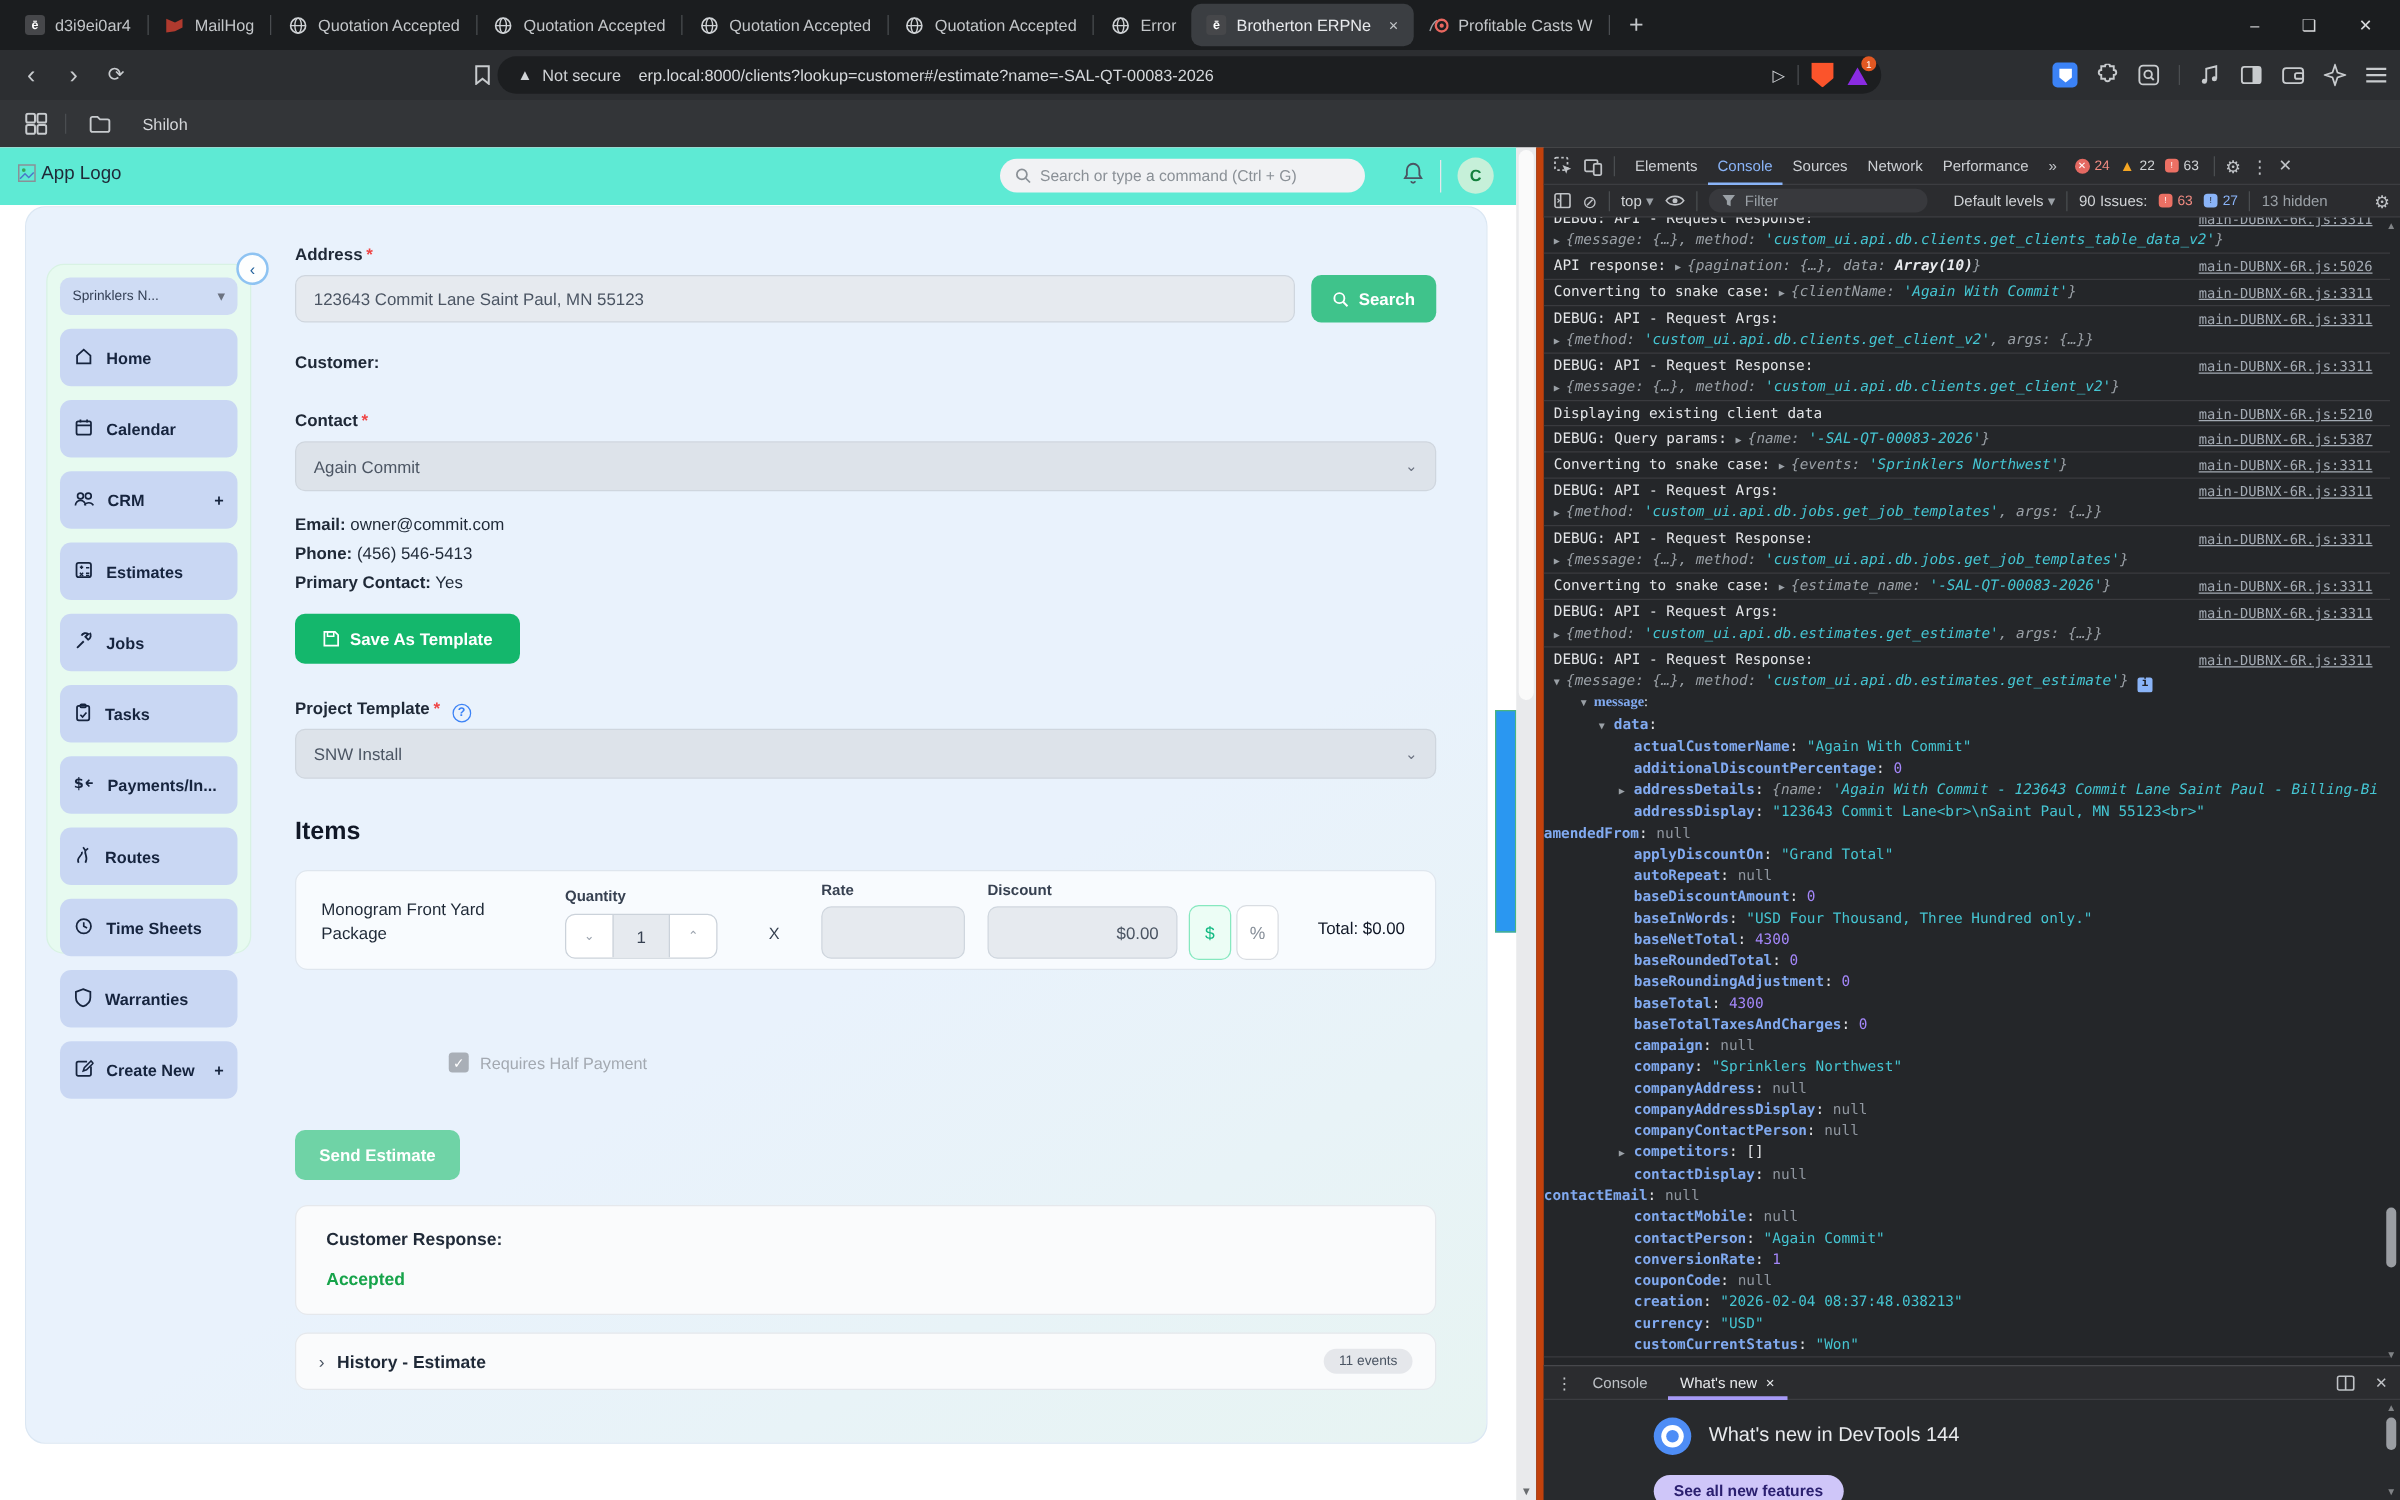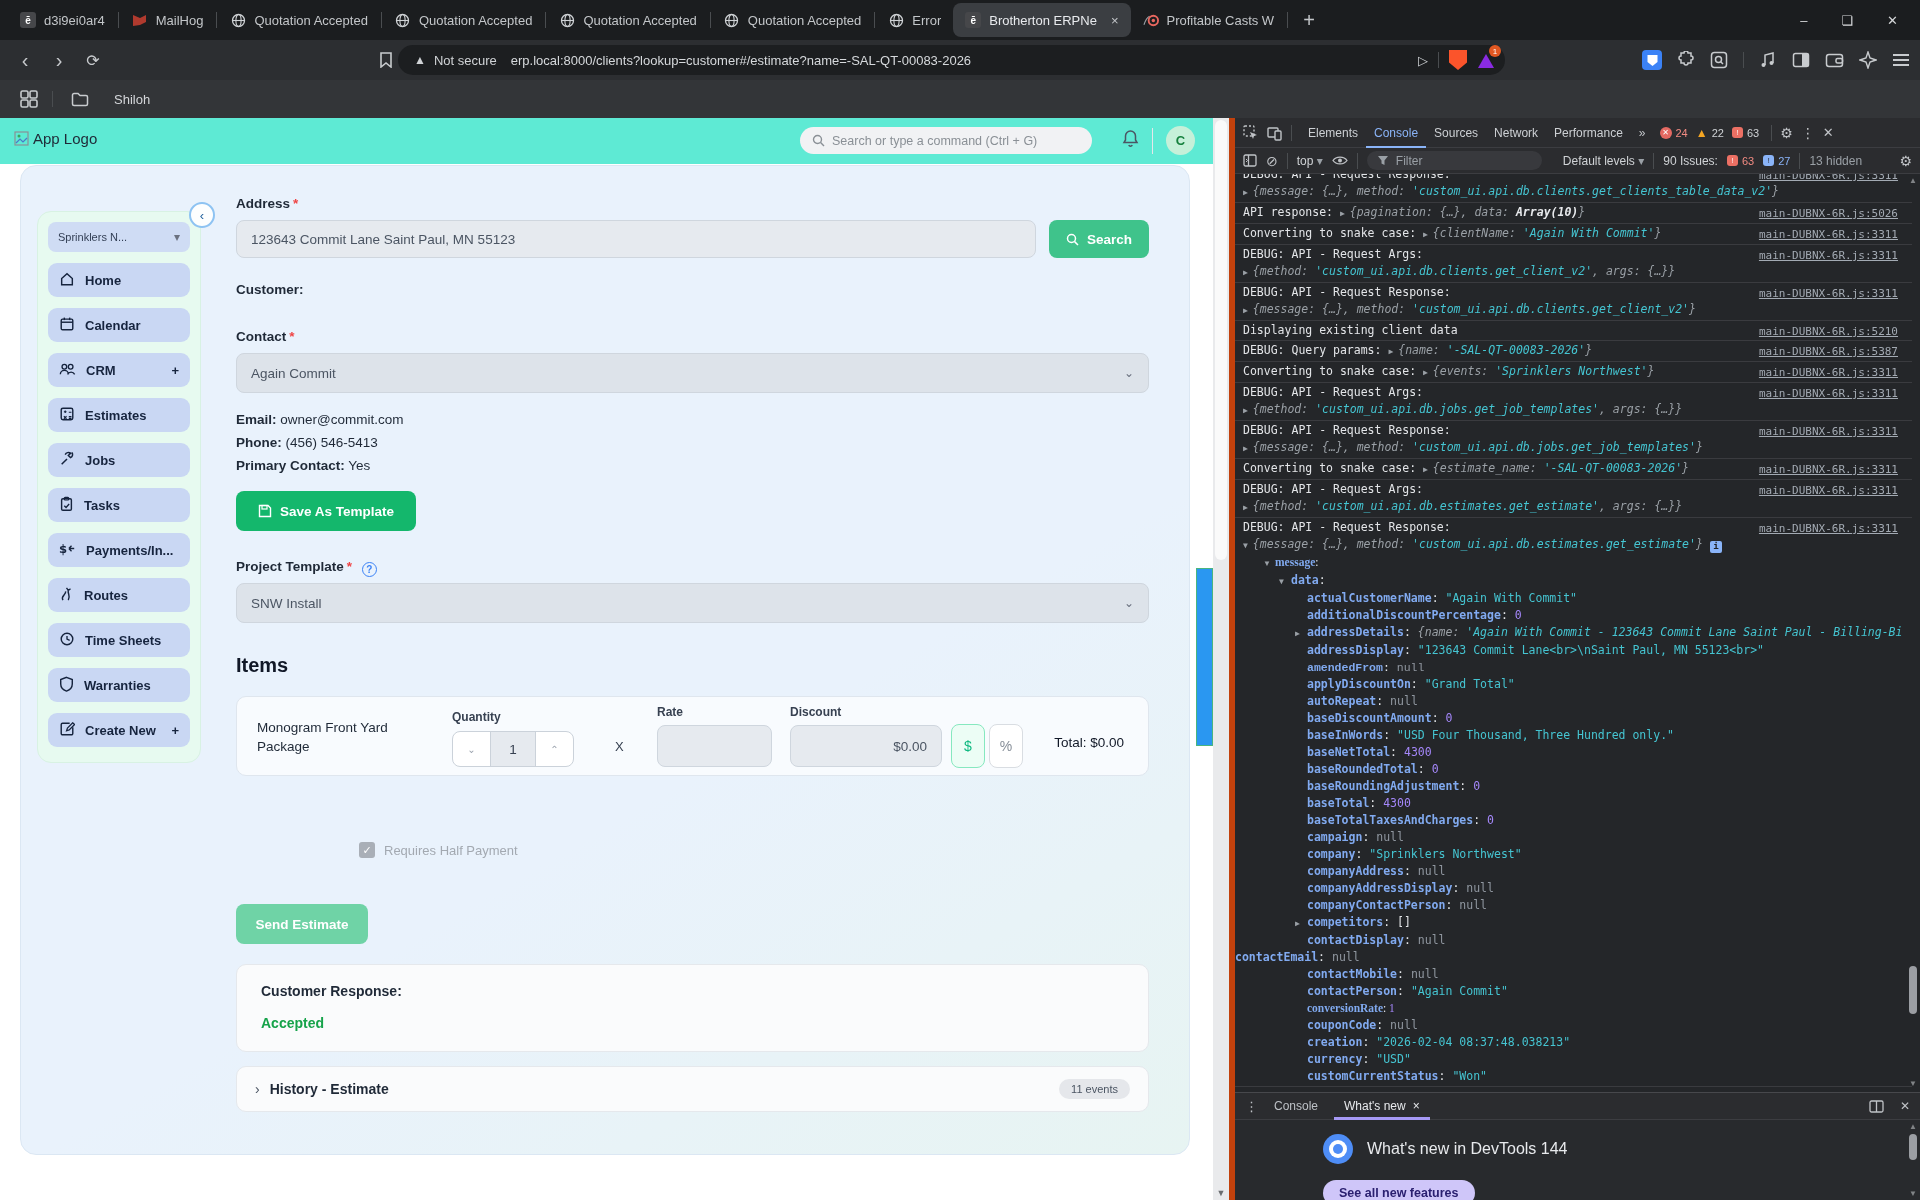--- a/index.html
+++ b/index.html
@@ -45,21 +45,21 @@
   #bell { position:absolute; left:1122px; top:11px; }
   #hdrsep { position:absolute; left:1152px; top:10px; width:1px; height:26px; background:#e5e7eb; }
   #avatar { position:absolute; left:1166px; top:8px; width:29px; height:29px; border-radius:50%; background:#c6f0d9; color:#15803d; font-weight:bold; font-size:13px; display:flex; align-items:center; justify-content:center; }
 
   #card { position:absolute; left:20px; top:47px; width:1170px; height:990px; border:1px solid #dbe7f3; border-radius:16px;
           background:linear-gradient(150deg,#e9f2fc 60%,#e7f4f2); }
 
   #sidebar { position:absolute; left:16px; top:45px; width:164px; height:552px; background:#e7faf0; border:1px solid #d8f2e3; border-radius:14px; padding:10px; }
   #companysel { width:142px; height:30px; background:#cfdcf4; border-radius:8px; display:flex; align-items:center; justify-content:space-between; padding:0 10px; font-size:11px; color:#333f55; }
   #collapsebtn { position:absolute; left:168px; top:36px; width:26px; height:26px; border-radius:50%; background:#fdfefe; border:2px solid #8ec3f2; color:#25639d; font-size:13px; display:flex; align-items:center; justify-content:center; }
-  .sbitem { width:142px; height:34px; background:#c9d7f3; border-radius:9px; display:flex; align-items:center; gap:10px; padding:0 11px; margin-top:11px; color:#16243e; font-size:13px; font-weight:600; }
+  .sbitem { width:142px; height:46px; background:#c9d7f3; border-radius:9px; display:flex; align-items:center; gap:10px; padding:0 11px; margin-top:11px; color:#16243e; font-size:13px; font-weight:600; }
   .sbitem .plus { margin-left:auto; font-weight:700; }
   .sbitem svg { flex:0 0 auto; }
 
   .flabel { font-size:13.5px; font-weight:700; color:#1f2937; }
   .req { color:#ef4444; margin-left:3px; }
   .ginput { background:#e6eaef; border:1px solid #cfd6de; border-radius:8px; color:#4b5563; font-size:13.5px; display:flex; align-items:center; padding:0 14px; }
   .gselect { background:#dde3ea; border:1px solid #cfd6de; border-radius:8px; color:#4b5563; font-size:13.5px; display:flex; align-items:center; justify-content:space-between; padding:0 14px; }
   .chev { color:#6b7280; font-size:12px; }
   .greenbtn { background:#14b76c; color:#fff; border:none; border-radius:8px; font-size:13.5px; font-weight:600; display:flex; align-items:center; justify-content:center; gap:8px; }
   .infoline { font-size:13.5px; color:#1f2937; }
@@ -643,41 +643,41 @@
         <div class="entry">
           <div class="cline"><span class="sg-p">DEBUG: API - Request Response:</span></div>
           <div class="cline"><span class="sg-A">▼</span><span class="sg-d">{message: {…}, method: </span><span class="sg-s">'custom_ui.api.db.estimates.get_estimate'</span><span class="sg-d">}</span><span class="sg-i">i</span></div>
           <span class="srclink">main-DUBNX-6R.js:3311</span>
           <div class="trow" style="padding-left: 40px; font-family: Liberation Serif, serif;"><span class="tarr">▼</span><span class="tkey">message</span><span class="sg-p">: </span></div>
           <div class="trow" style="padding-left: 56px;"><span class="tarr">▼</span><span class="tkey">data</span><span class="sg-p">: </span></div>
           <div class="trow" style="padding-left: 72px;"><span class="tkey">actualCustomerName</span><span class="sg-p">: </span><span class="sg-q">"Again With Commit"</span></div>
           <div class="trow" style="padding-left: 72px;"><span class="tkey">additionalDiscountPercentage</span><span class="sg-p">: </span><span class="sg-n">0</span></div>
           <div class="trow" style="padding-left: 72px;"><span class="tarr">▶</span><span class="tkey">addressDetails</span><span class="sg-p">: </span><span class="sg-m">{name: </span><span class="sg-s">'Again With Commit - 123643 Commit Lane Saint Paul - Billing-Bi</span></div>
           <div class="trow" style="padding-left: 72px;"><span class="tkey">addressDisplay</span><span class="sg-p">: </span><span class="sg-q">"123643 Commit Lane&lt;br&gt;\nSaint Paul, MN 55123&lt;br&gt;"</span></div>
-          <div class="trow" style="padding-left: 72px; font-family: Liberation Mono, monospace;"><span class="tkey">amendedFrom</span><span class="sg-p">: </span><span class="sg-u">null</span></div>
+          <div class="trow" style=""><span class="tkey">amendedFrom</span><span class="sg-p">: </span><span class="sg-u">null</span></div>
           <div class="trow" style="padding-left: 72px;"><span class="tkey">applyDiscountOn</span><span class="sg-p">: </span><span class="sg-q">"Grand Total"</span></div>
           <div class="trow" style="padding-left: 72px;"><span class="tkey">autoRepeat</span><span class="sg-p">: </span><span class="sg-u">null</span></div>
           <div class="trow" style="padding-left: 72px;"><span class="tkey">baseDiscountAmount</span><span class="sg-p">: </span><span class="sg-n">0</span></div>
           <div class="trow" style="padding-left: 72px;"><span class="tkey">baseInWords</span><span class="sg-p">: </span><span class="sg-q">"USD Four Thousand, Three Hundred only."</span></div>
           <div class="trow" style="padding-left: 72px;"><span class="tkey">baseNetTotal</span><span class="sg-p">: </span><span class="sg-n">4300</span></div>
           <div class="trow" style="padding-left: 72px;"><span class="tkey">baseRoundedTotal</span><span class="sg-p">: </span><span class="sg-n">0</span></div>
           <div class="trow" style="padding-left: 72px;"><span class="tkey">baseRoundingAdjustment</span><span class="sg-p">: </span><span class="sg-n">0</span></div>
           <div class="trow" style="padding-left: 72px;"><span class="tkey">baseTotal</span><span class="sg-p">: </span><span class="sg-n">4300</span></div>
           <div class="trow" style="padding-left: 72px;"><span class="tkey">baseTotalTaxesAndCharges</span><span class="sg-p">: </span><span class="sg-n">0</span></div>
           <div class="trow" style="padding-left: 72px;"><span class="tkey">campaign</span><span class="sg-p">: </span><span class="sg-u">null</span></div>
           <div class="trow" style="padding-left: 72px;"><span class="tkey">company</span><span class="sg-p">: </span><span class="sg-q">"Sprinklers Northwest"</span></div>
           <div class="trow" style="padding-left: 72px;"><span class="tkey">companyAddress</span><span class="sg-p">: </span><span class="sg-u">null</span></div>
           <div class="trow" style="padding-left: 72px;"><span class="tkey">companyAddressDisplay</span><span class="sg-p">: </span><span class="sg-u">null</span></div>
           <div class="trow" style="padding-left: 72px;"><span class="tkey">companyContactPerson</span><span class="sg-p">: </span><span class="sg-u">null</span></div>
           <div class="trow" style="padding-left: 72px;"><span class="tarr">▶</span><span class="tkey">competitors</span><span class="sg-p">: </span><span class="sg-p">[]</span></div>
           <div class="trow" style="padding-left: 72px;"><span class="tkey">contactDisplay</span><span class="sg-p">: </span><span class="sg-u">null</span></div>
           <div class="trow" style=""><span class="tkey">contactEmail</span><span class="sg-p">: </span><span class="sg-u">null</span></div>
           <div class="trow" style="padding-left: 72px;"><span class="tkey">contactMobile</span><span class="sg-p">: </span><span class="sg-u">null</span></div>
           <div class="trow" style="padding-left: 72px;"><span class="tkey">contactPerson</span><span class="sg-p">: </span><span class="sg-q">"Again Commit"</span></div>
-          <div class="trow" style="padding-left: 72px; font-family: Liberation Serif, serif;"><span class="tkey">conversionRate</span><span class="sg-p">: </span><span class="sg-n">1</span></div>
+          <div class="trow" style="padding-left: 72px;"><span class="tkey">conversionRate</span><span class="sg-p">: </span><span class="sg-n">1</span></div>
           <div class="trow" style="padding-left: 72px;"><span class="tkey">couponCode</span><span class="sg-p">: </span><span class="sg-u">null</span></div>
           <div class="trow" style="padding-left: 72px;"><span class="tkey">creation</span><span class="sg-p">: </span><span class="sg-q">"2026-02-04 08:37:48.038213"</span></div>
           <div class="trow" style="padding-left: 72px;"><span class="tkey">currency</span><span class="sg-p">: </span><span class="sg-q">"USD"</span></div>
           <div class="trow" style="padding-left: 72px;"><span class="tkey">customCurrentStatus</span><span class="sg-p">: </span><span class="sg-q">"Won"</span></div>
         </div>
       </div>
     </div>
   <div id="dtscroll">
     <div class="up">▲</div>
     <div class="th"></div>

